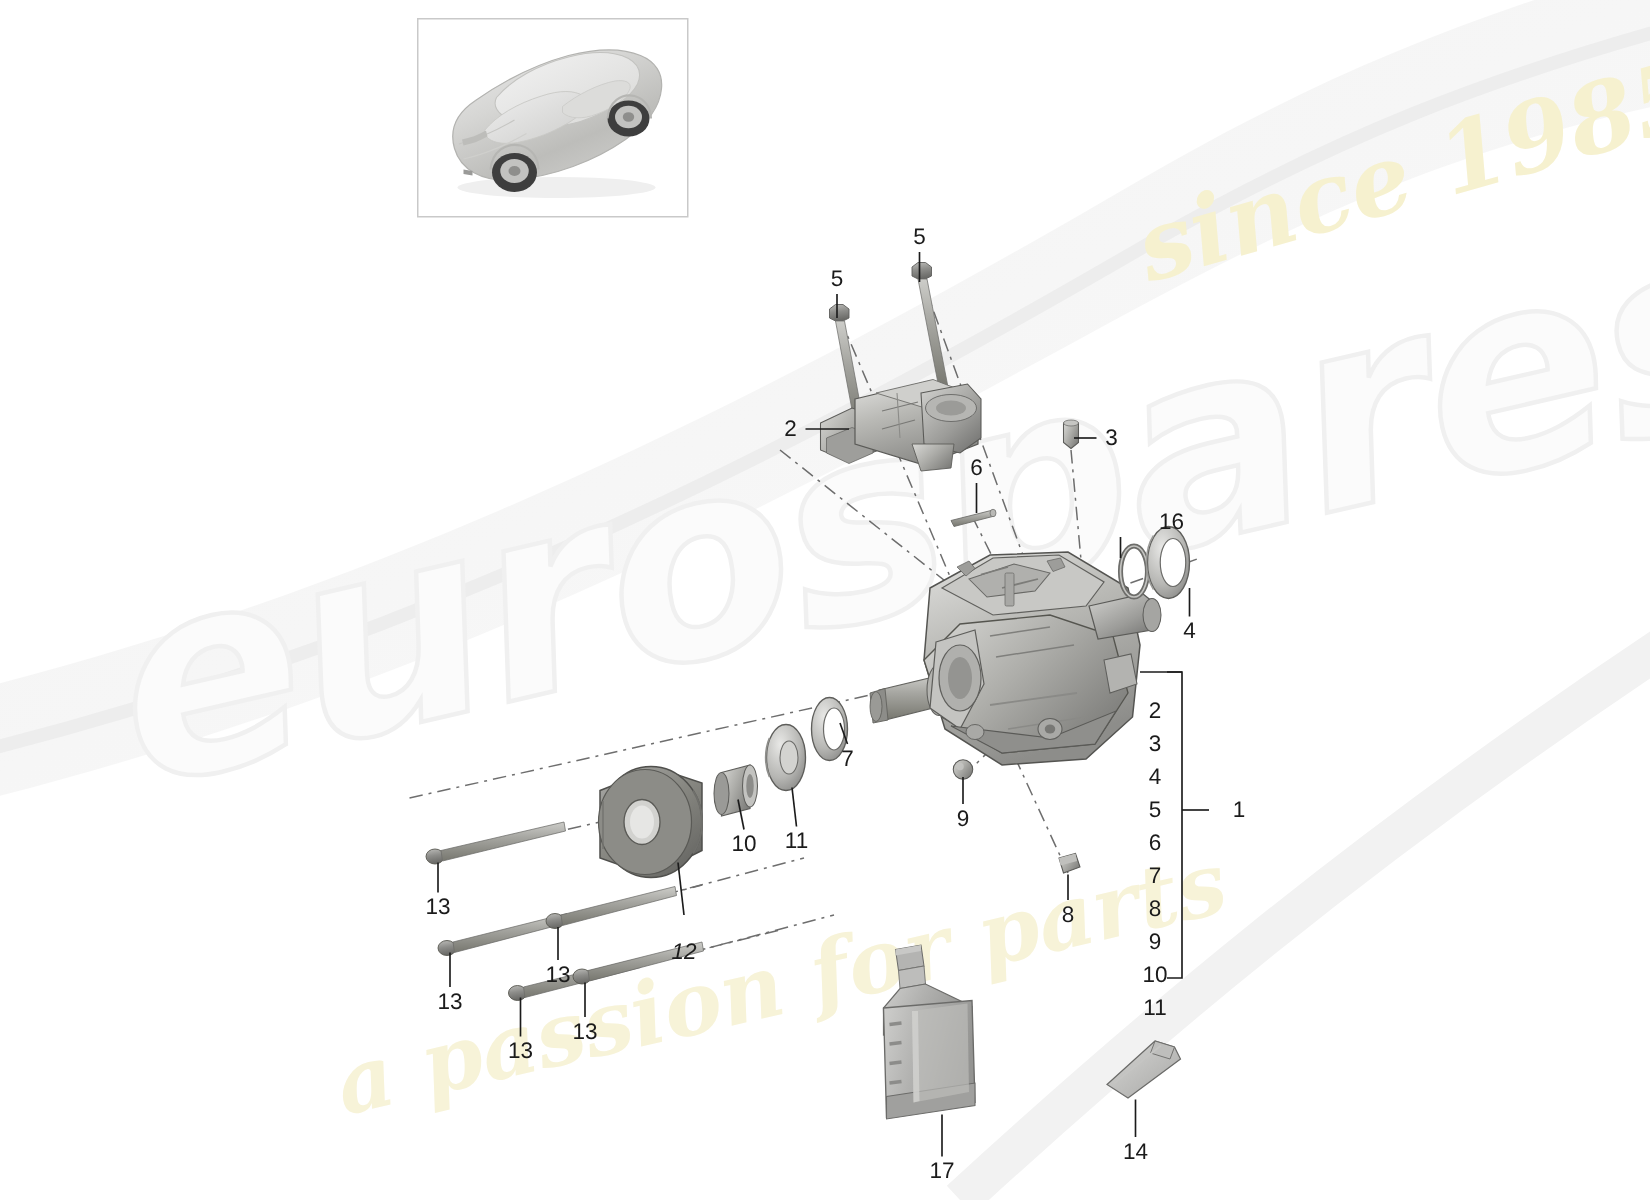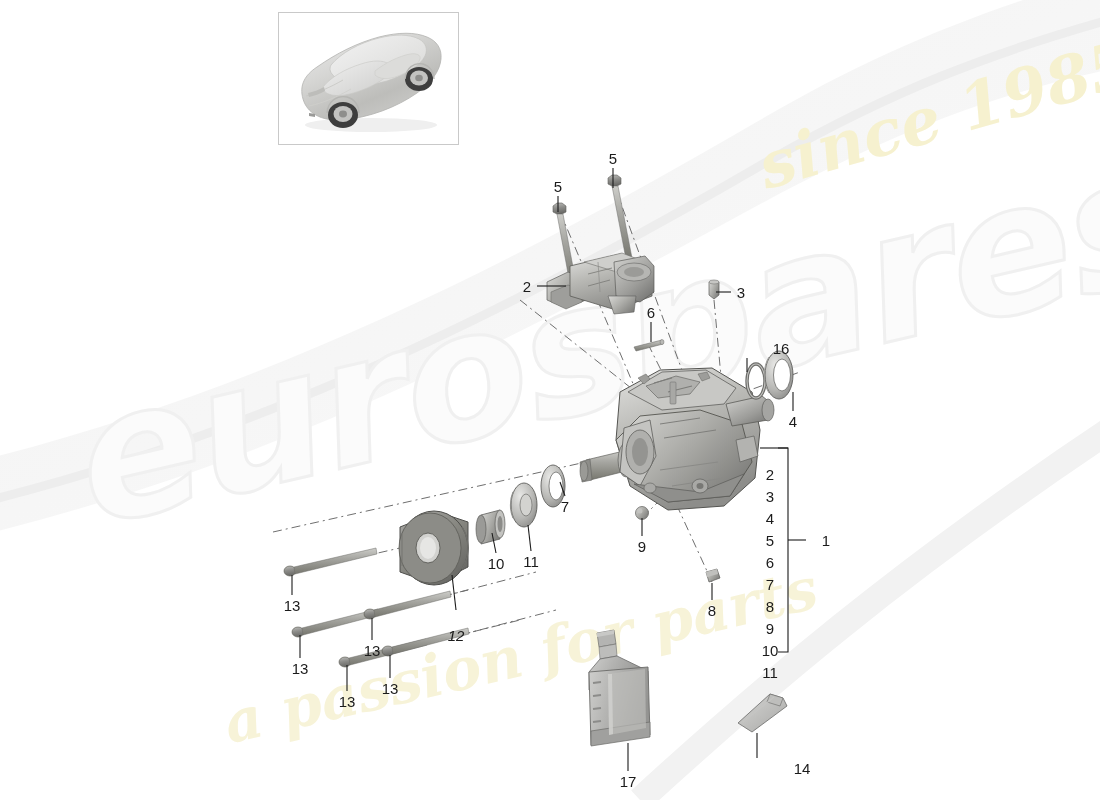--- a/index.html
+++ b/index.html
@@ -492,21 +492,21 @@
       <div class="label" style="left: 496px; top: 563px;">10</div>
       <div class="label" style="left: 456px; top: 635px; font-style: italic;">12</div>
       <div class="label" style="left: 642px; top: 546px;">9</div>
       <div class="label" style="left: 712px; top: 610px;">8</div>
       <div class="label" style="left: 292px; top: 605px;">13</div>
       <div class="label" style="left: 300px; top: 668px;">13</div>
       <div class="label" style="left: 347px; top: 701px;">13</div>
       <div class="label" style="left: 372px; top: 650px;">13</div>
       <div class="label" style="left: 390px; top: 688px;">13</div>
       <div class="label" style="left: 628px; top: 781px;">17</div>
-      <div class="label" style="left: 757px; top: 768px; margin-left: 45px;">14</div>
+      <div class="label" style="left: 757px; top: 768px;">14</div>
     </div>
 
   <div id="bracket-labels">
       <div class="bracket-num" style="left: 770px; top: 474px;">2</div>
       <div class="bracket-num" style="left: 770px; top: 496px;">3</div>
       <div class="bracket-num" style="left: 770px; top: 518px;">4</div>
       <div class="bracket-num" style="left: 770px; top: 540px;">5</div>
       <div class="bracket-num" style="left: 770px; top: 562px;">6</div>
       <div class="bracket-num" style="left: 770px; top: 584px;">7</div>
       <div class="bracket-num" style="left: 770px; top: 606px;">8</div>

